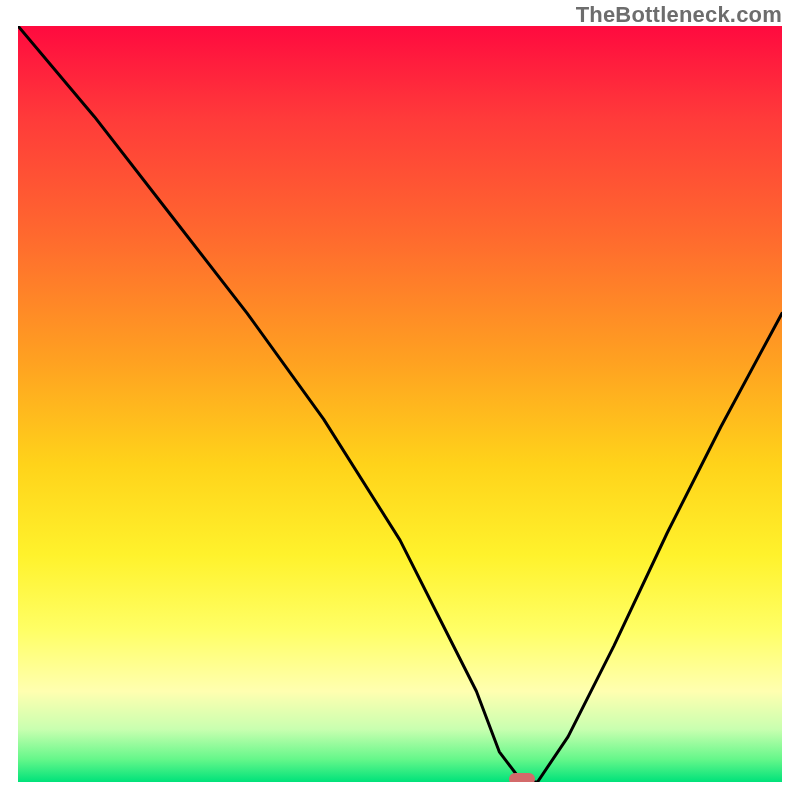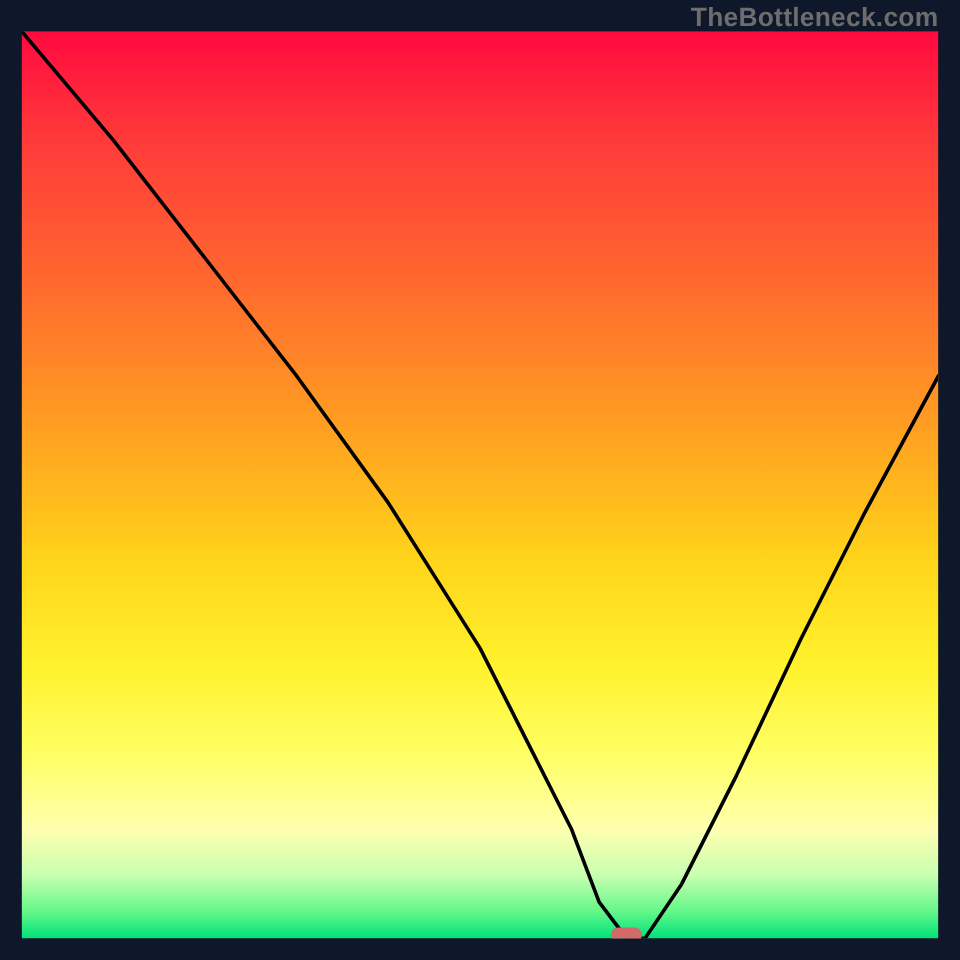--- a/index.html
+++ b/index.html
@@ -9,21 +9,21 @@
     height: 800px;
     background: #000;
     overflow: hidden;
   }
   .frame {
     position: absolute;
     left: 0;
     top: 0;
     width: 800px;
     height: 800px;
-    background: #0f172a;
+    background: #ffffff;
   }
   .plot {
     position: absolute;
     left: 18px;
     top: 26px;
     width: 764px;
     height: 756px;
     overflow: hidden;
   }
   .gradient {

